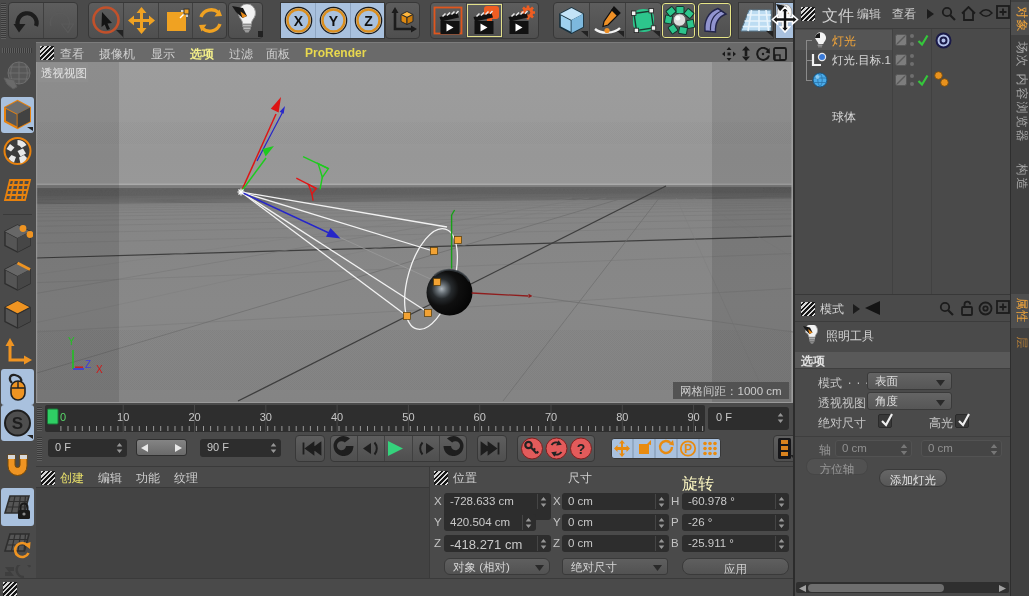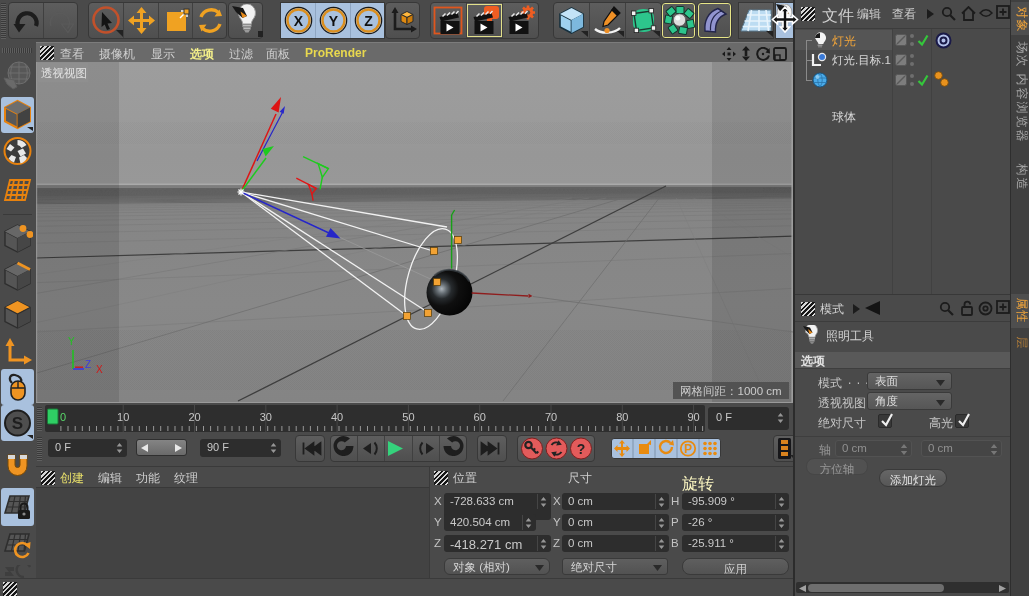--- a/index.html
+++ b/index.html
@@ -800,21 +800,21 @@
     <span class="abs" style="left:123px;top:28px;font-size:11.5px;color:#c4c4c4;">X</span>
     <div class="abs" style="left:132px;top:26px;width:107px;height:17px;background:#2d2d2d;border-radius:3px;">
           <span class="abs" style="left:6px;top:2px;font-size:11.5px;color:#c9c9c9;">0 cm</span>
           <div class="abs" style="right:13px;top:1px;width:1px;height:15px;background:#454545;"></div>
           <svg class="abs" style="right:4px;top:4px;" width="7" height="10" viewBox="0 0 7 10">
             <path d="M3.5 0 L6.3 3.6 L0.7 3.6 Z M3.5 10 L6.3 6.4 L0.7 6.4 Z" fill="#969696"></path>
           </svg>
         </div>
     <span class="abs" style="left:241px;top:28px;font-size:11.5px;color:#c4c4c4;">H</span>
     <div class="abs" style="left:252px;top:26px;width:107px;height:17px;background:#2d2d2d;border-radius:3px;">
-          <span class="abs" style="left:6px;top:2px;font-size:11.5px;color:#c9c9c9;">-95.909 °</span>
+          <span class="abs" style="left:6px;top:2px;font-size:11.5px;color:#c9c9c9;">-60.978 °</span>
           <div class="abs" style="right:13px;top:1px;width:1px;height:15px;background:#454545;"></div>
           <svg class="abs" style="right:4px;top:4px;" width="7" height="10" viewBox="0 0 7 10">
             <path d="M3.5 0 L6.3 3.6 L0.7 3.6 Z M3.5 10 L6.3 6.4 L0.7 6.4 Z" fill="#969696"></path>
           </svg>
         </div>
     <span class="abs" style="left:4px;top:49px;font-size:11.5px;color:#c4c4c4;">Y</span>
     <div class="abs" style="left:14px;top:47px;width:92px;height:17px;background:#2d2d2d;border-radius:3px;">
           <span class="abs" style="left:6px;top:2px;font-size:11.5px;color:#c9c9c9;">420.504 cm</span>
           <div class="abs" style="right:13px;top:1px;width:1px;height:15px;background:#454545;"></div>
           <svg class="abs" style="right:4px;top:4px;" width="7" height="10" viewBox="0 0 7 10">

